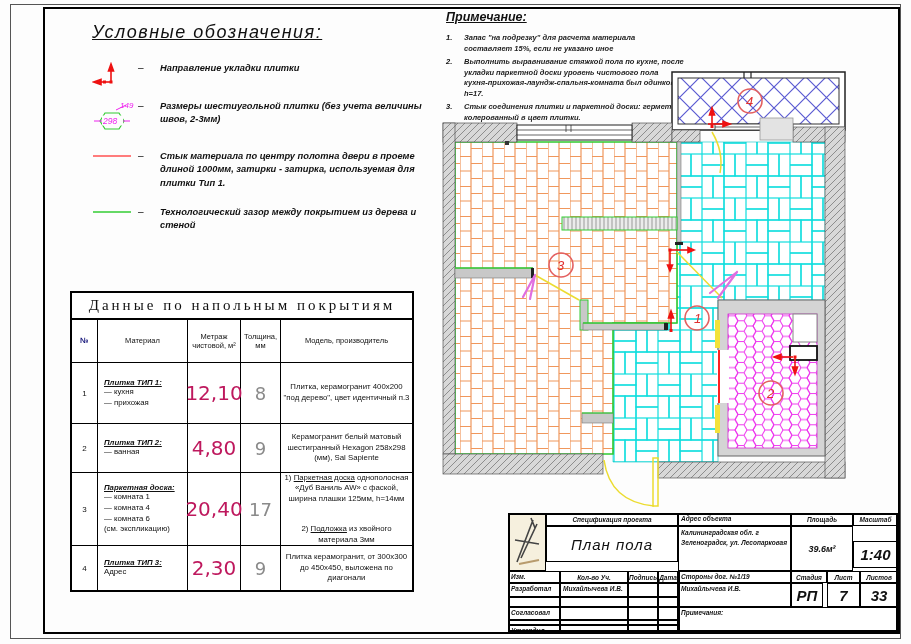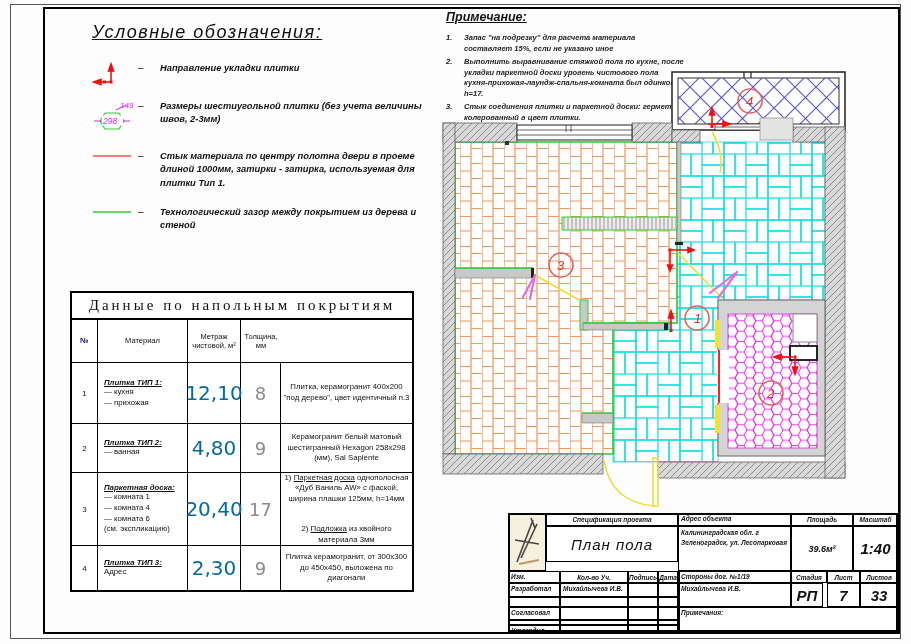--- a/index.html
+++ b/index.html
@@ -35,21 +35,21 @@
   .tc:last-child{border-right:none;}
   .c-num{width:26px;flex:0 0 26px;font-size:8px;}
   .c-mat{width:90px;flex:0 0 90px;align-items:flex-start;text-align:left;padding-left:6px;}
   .c-area{width:53px;flex:0 0 53px;}
   .c-th{width:40px;flex:0 0 40px;}
   .c-model{flex:1 1 auto;font-size:7.8px;line-height:1.35;}
   .hdr{font-size:7.5px;line-height:1.25;}
   .hdr-num{color:#15157a;font-weight:bold;}
   .mat-title{font-size:7.8px;font-weight:bold;font-style:italic;text-decoration:underline;}
   .mat-line{font-size:7.8px;line-height:1.4;}
-  .big-val{font-size:20px;color:#0369a1;font-family:"DejaVu Sans",sans-serif;}
+  .big-val{font-size:20px;color:#be185d;font-family:"DejaVu Sans",sans-serif;}
   .th-val{font-size:18px;color:#8a8a8a;font-family:"DejaVu Sans",sans-serif;}
   .model-p{margin:10px 0;}
   .u{text-decoration:underline;}
 
   
   .stamp{position:absolute;left:508px;top:513px;width:390px;height:119px;background:#fff;}
   .cell{position:absolute;border:1px solid #000;box-sizing:border-box;font-size:6.5px;
         font-style:italic;font-weight:bold;overflow:hidden;}
   .cell.center{display:flex;align-items:center;justify-content:center;text-align:center;}
   .cell.lbl{padding:1px 2px;}
@@ -139,20 +139,21 @@
     </div>
   </div>
 
   <div class="ftable">
     <div class="ftable-title">Данные по напольным покрытиям</div>
     <div class="trow" style="height:42px">
       <div class="tc c-num hdr hdr-num">№</div>
       <div class="tc c-mat hdr" style="align-items:center;text-align:center;padding-left:2px">Материал</div>
       <div class="tc c-area hdr">Метраж чистовой, м²</div>
       <div class="tc c-th hdr">Толщина, мм</div>
+      <div class="tc c-model hdr">Модель, производитель</div>
     </div>
 
     <div class="trow" style="height:60px">
       <div class="tc c-num">1</div>
       <div class="tc c-mat">
         <span class="mat-title">Плитка ТИП 1:</span>
         <span class="mat-line">— кухня</span>
         <span class="mat-line">— прихожая</span>
       </div>
       <div class="tc c-area big-val">12,10</div>
@@ -358,21 +359,21 @@
     </div>
     <div class="cell center" style="left:38px;top:0;width:132px;height:13px">Спецификация проекта</div>
     <div class="cell center stamp-title" style="left:38px;top:13px;width:132px;height:36px">План пола</div>
 
     <div class="cell lbl" style="left:170px;top:0;width:113px;height:13px">Адрес объекта</div>
     <div class="cell lbl" style="left:170px;top:13px;width:113px;height:45px;font-weight:bold;line-height:1.5">Калининградская обл. г Зеленоградск, ул. Лесопарковая</div>
 
     <div class="cell center" style="left:283px;top:0;width:62px;height:13px">Площадь</div>
     <div class="cell center" style="left:283px;top:13px;width:62px;height:45px;font-size:9px">39.6м²</div>
     <div class="cell center" style="left:345px;top:0;width:45px;height:13px">Масштаб</div>
-    <div class="cell center stamp-big" style="left:345px;top:13px;width:45px;height:45px">1:40</div>
+    <div class="cell center stamp-big" style="left:345px;top:28px;width:45px;height:27px">1:40</div>
 
     <div class="cell lbl" style="left:0;top:58px;width:52px;height:12px">Изм.</div>
     <div class="cell center" style="left:52px;top:58px;width:68px;height:12px">Кол-во Уч.</div>
     <div class="cell center" style="left:120px;top:58px;width:30px;height:12px">Подпись</div>
     <div class="cell center" style="left:150px;top:58px;width:20px;height:12px">Дата</div>
 
     <div class="cell lbl" style="left:0;top:70px;width:52px;height:14px">Разработал</div>
     <div class="cell lbl" style="left:52px;top:70px;width:68px;height:14px">Михайлычева И.В.</div>
     <div class="cell" style="left:120px;top:70px;width:30px;height:14px"></div>
     <div class="cell" style="left:150px;top:70px;width:20px;height:14px"></div>

